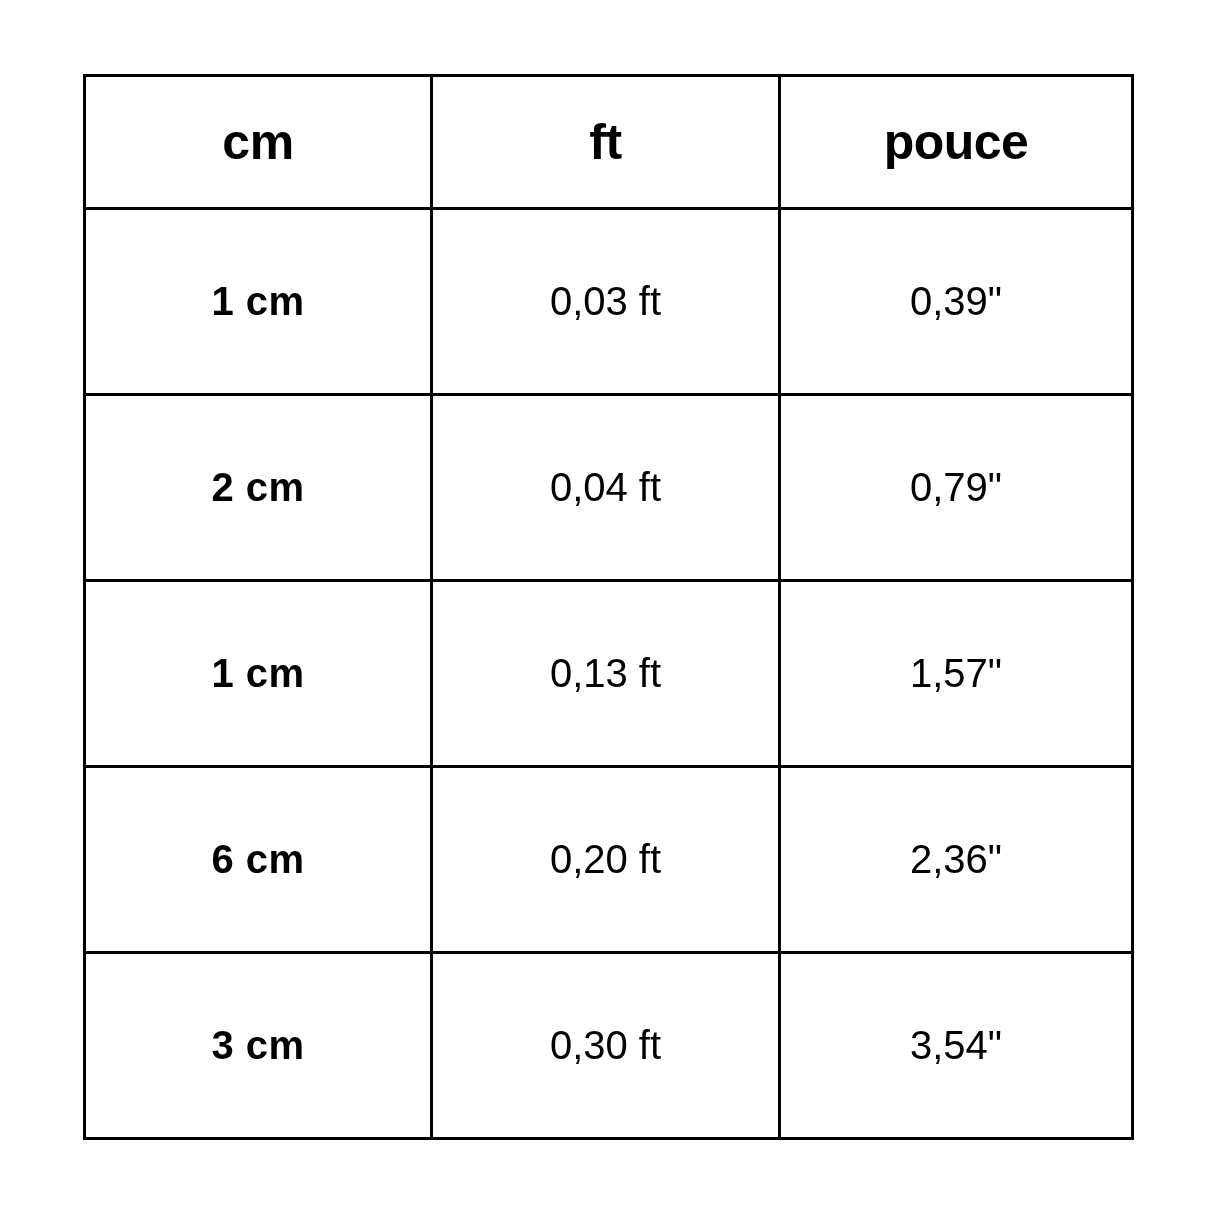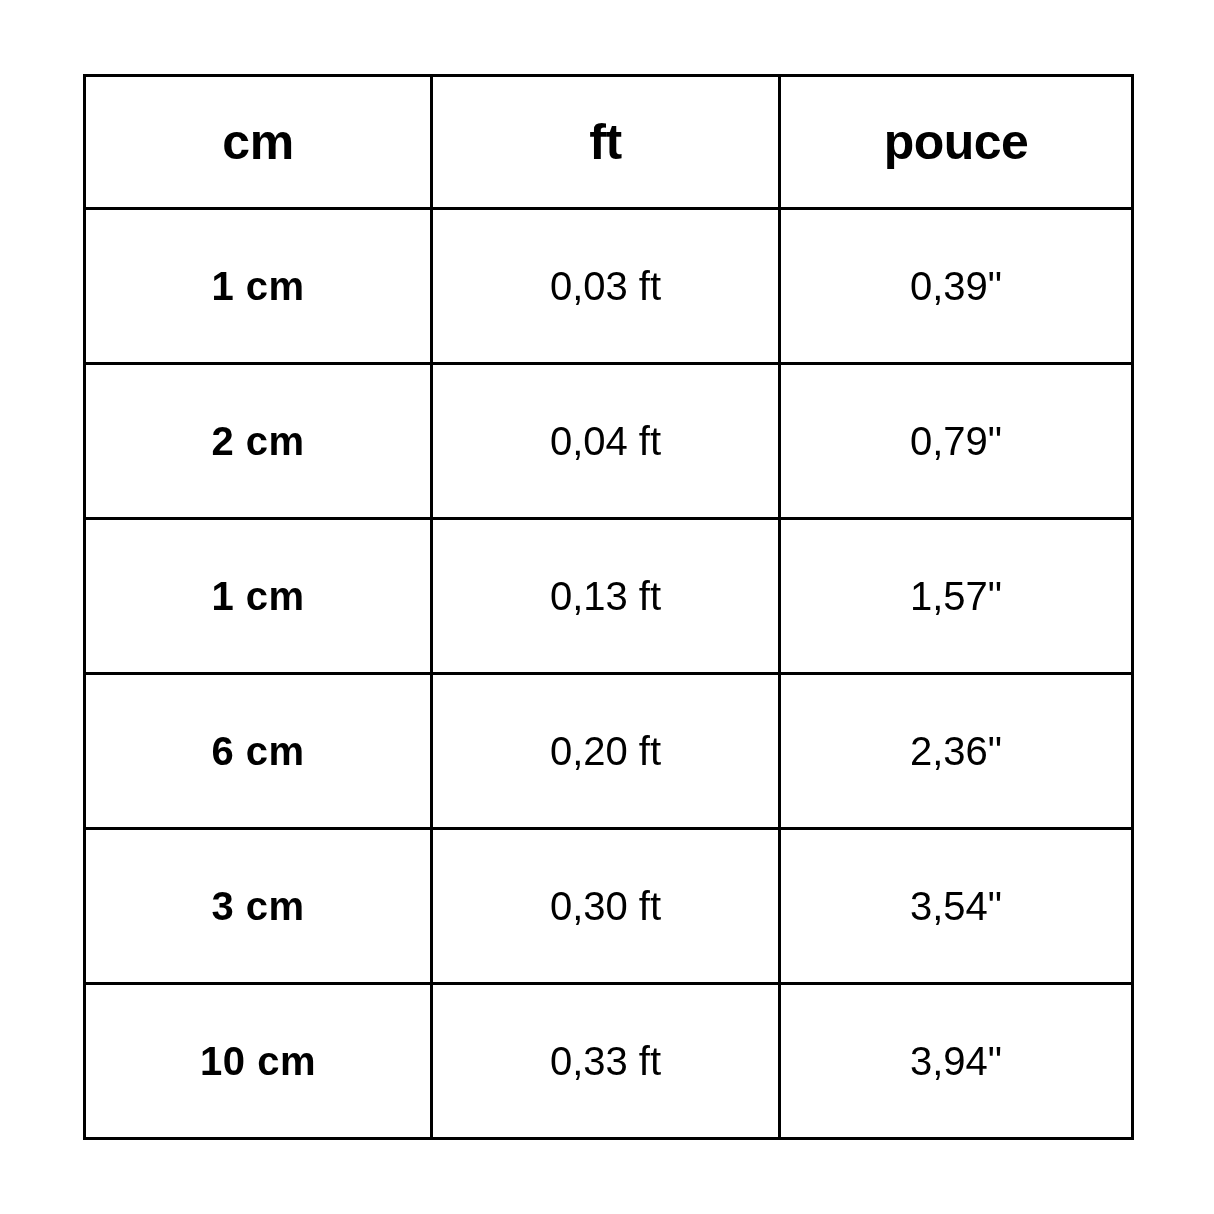--- a/index.html
+++ b/index.html
@@ -99,21 +99,16 @@
         <tr>
           <td class="cm-cell">6 cm</td>
           <td class="val-cell">0,20 ft</td>
           <td class="val-cell">2,36"</td>
         </tr>
         <tr>
           <td class="cm-cell">3 cm</td>
           <td class="val-cell">0,30 ft</td>
           <td class="val-cell">3,54"</td>
         </tr>
-        <tr>
-          <td class="cm-cell">10 cm</td>
-          <td class="val-cell">0,33 ft</td>
-          <td class="val-cell">3,94"</td>
-        </tr>
       </tbody>
     </table>
   </div>
 </div>
 
 </body></html>

